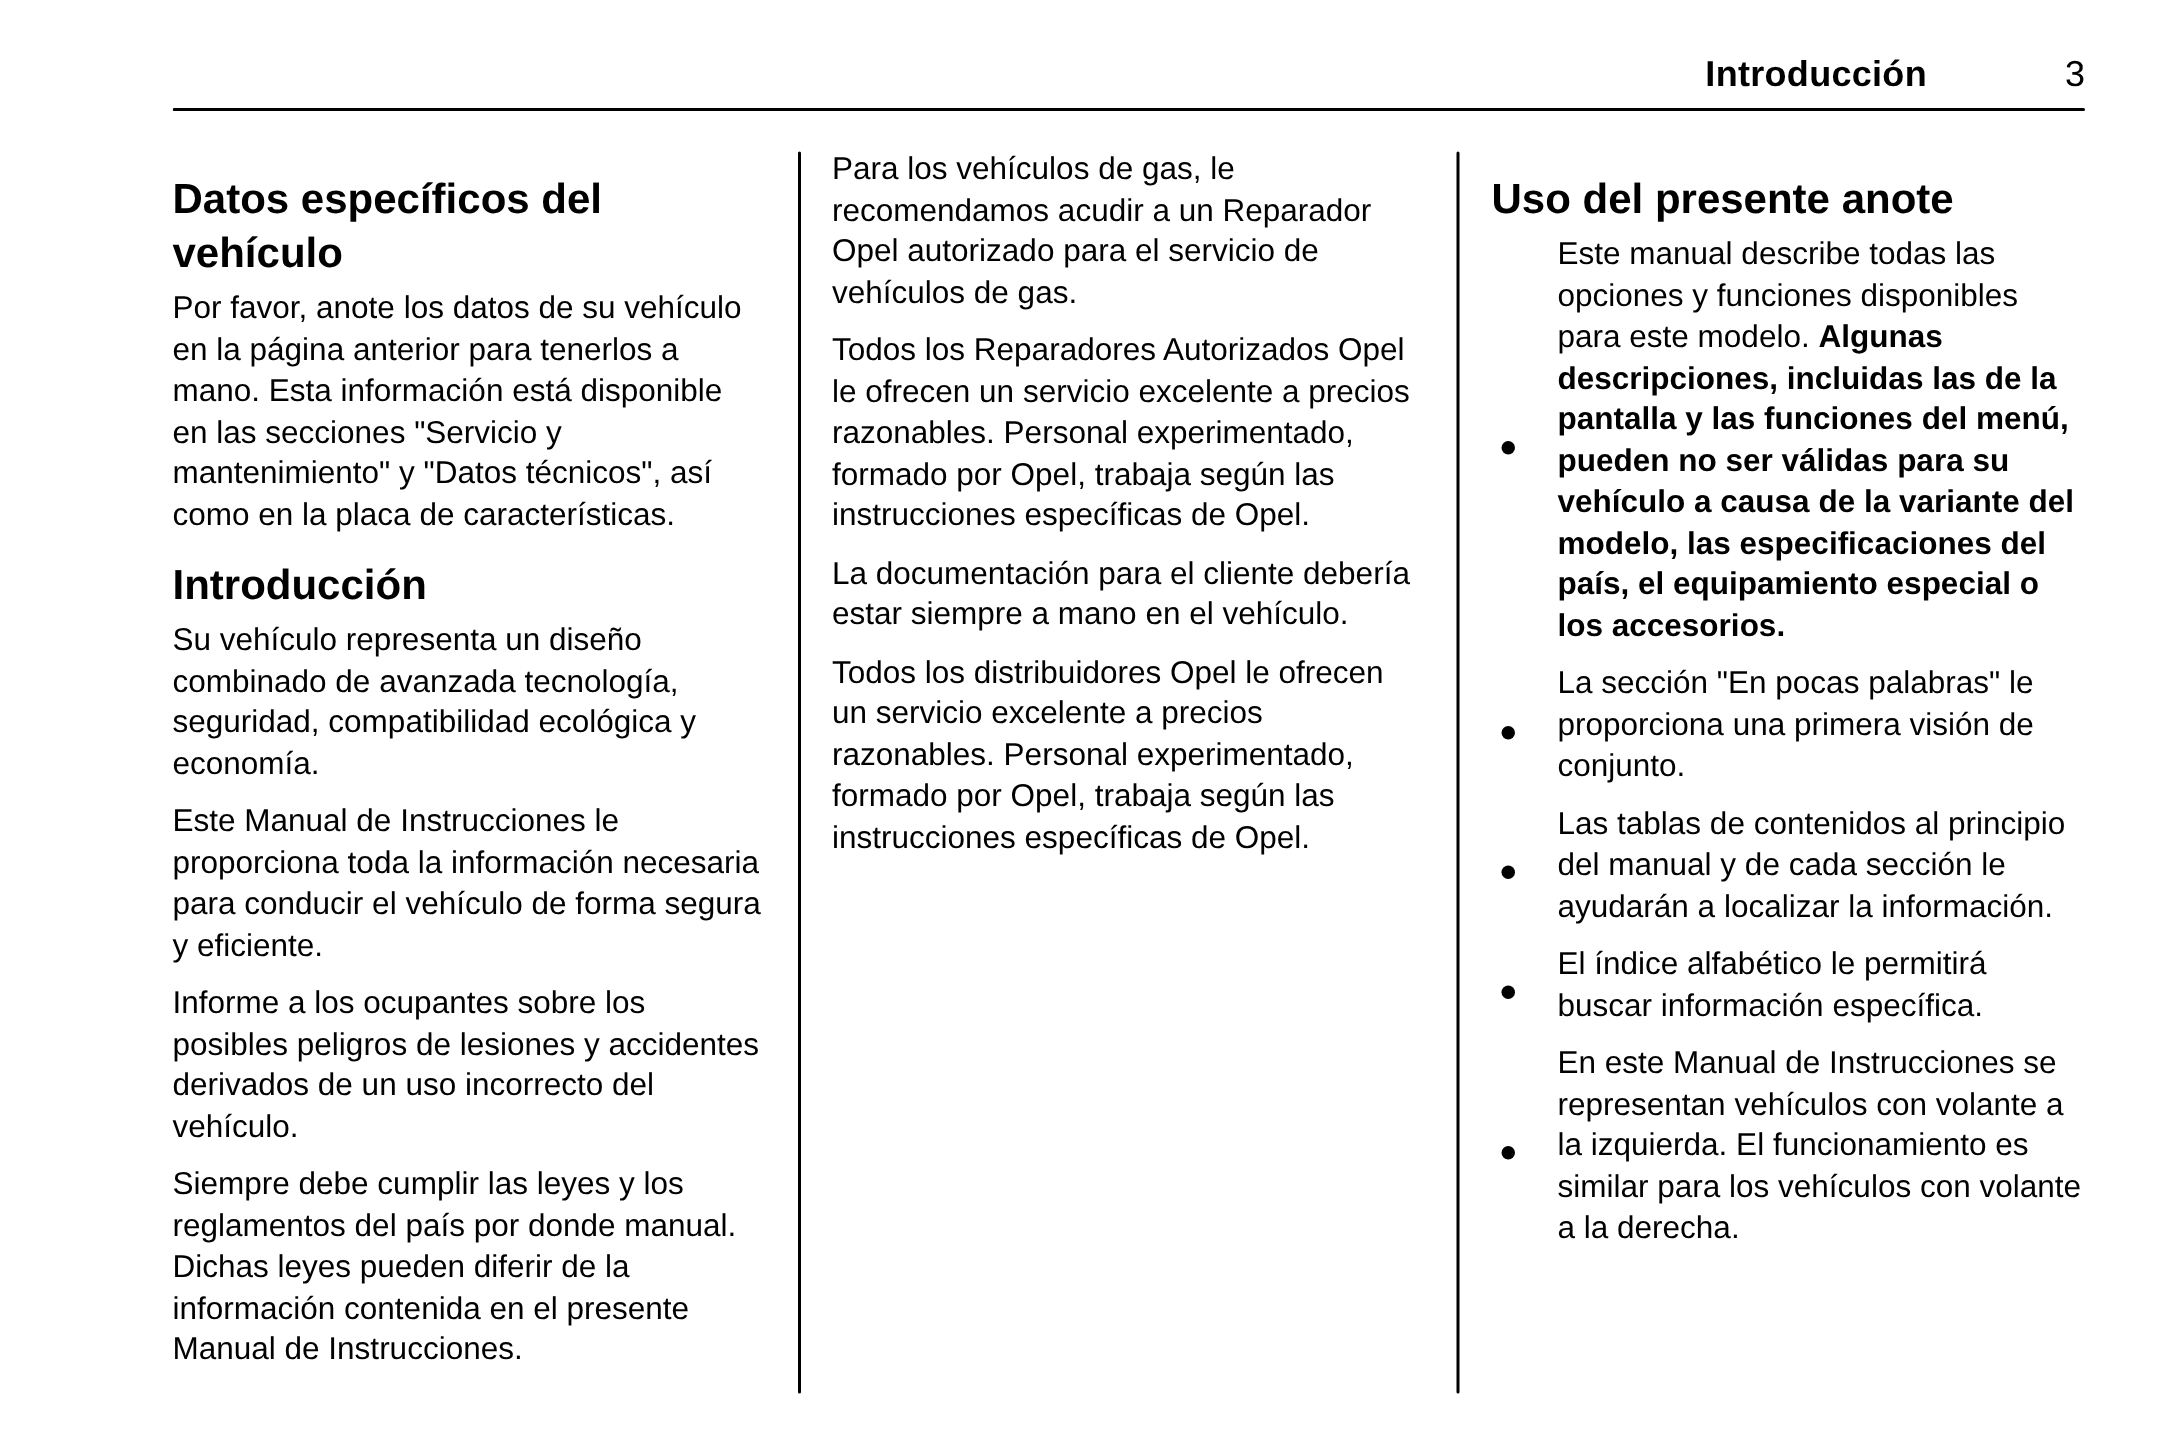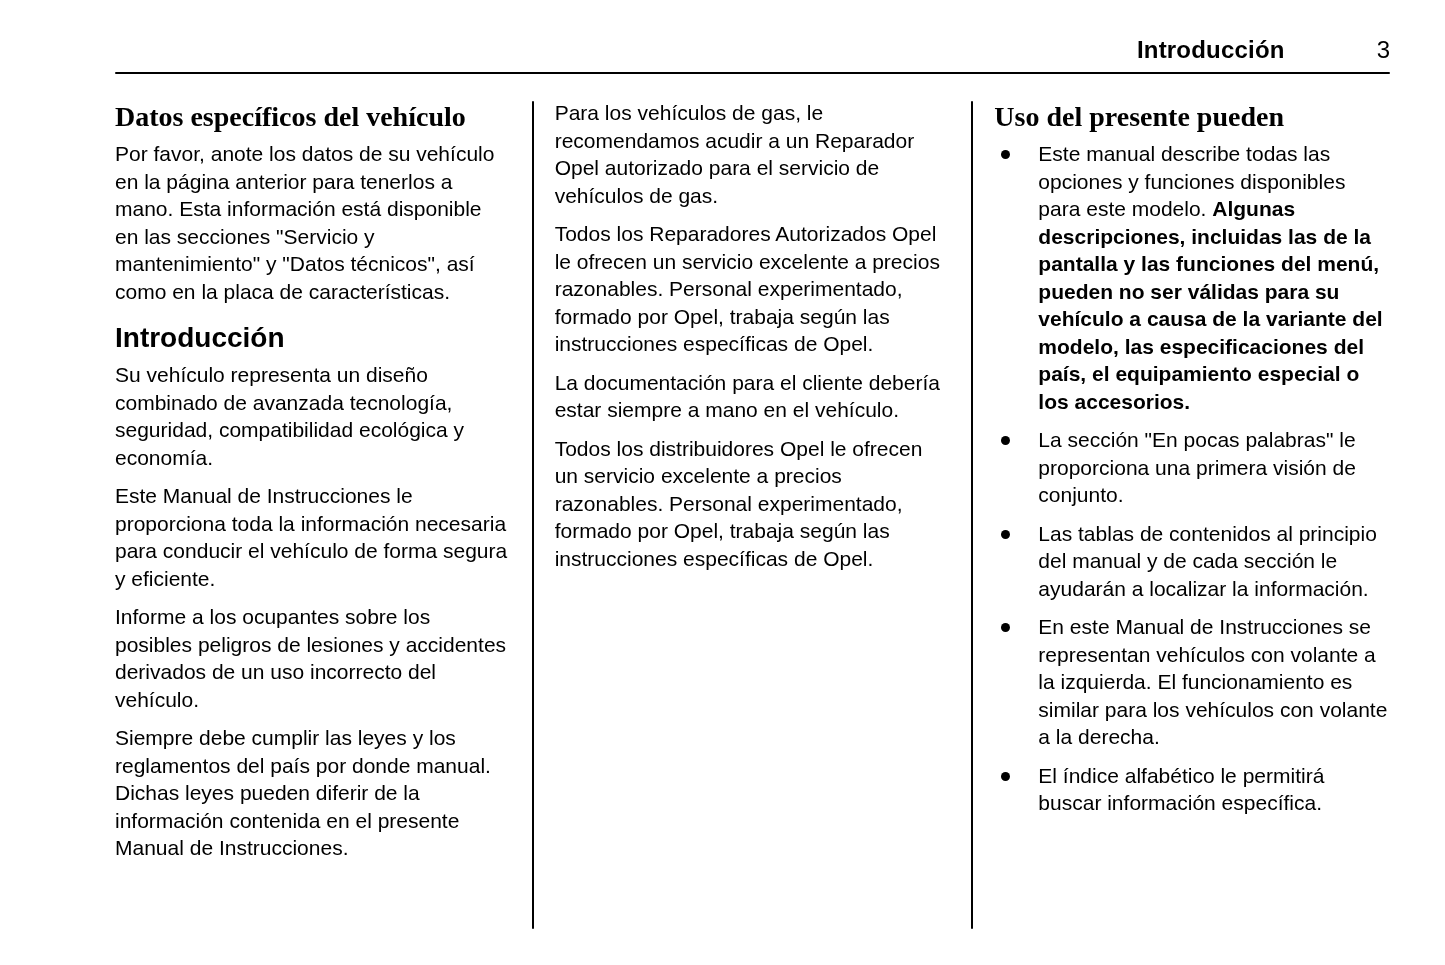--- a/index.html
+++ b/index.html
@@ -23,26 +23,26 @@
   .col { width:396px; font-size:21px; line-height:27.5px; }
   .divider {
     width:2px; background:#000; flex-shrink:0;
     margin:2px 21px 0 21px; height:828px;
   }
 
   .section-heading {
     font-size:28px; line-height:36px; font-weight:bold;
     margin:15px 0 5px 0;
   }
-  .col .section-heading:first-child { margin-top:0;font-family:Liberation Serif, serif; }
+  .col .section-heading:first-child { margin-top:16px; }
 
   .col p { margin:0 0 11px 0; }
 
   ul.bullets { list-style:none; }
-  ul.bullets li { display:flex; margin-bottom:11px; }
+  ul.bullets li { display:flex; margin-bottom:11px;align-items:center; }
   .dot {
     width:9px; height:9px; border-radius:50%; background:#000;
     margin:10px 0 0 7px; flex-shrink:0;
   }
   li .txt { margin-left:28px; flex:1; }
   .bold { font-weight:bold; }
 </style>
 </head>
 <body>
 
@@ -72,40 +72,40 @@
     <div class="col">
       <p>Para los vehículos de gas, le recomendamos acudir a un Reparador Opel autorizado para el servicio de vehículos de gas.</p>
       <p>Todos los Reparadores Autorizados Opel le ofrecen un servicio excelente a precios razonables. Personal experimentado, formado por Opel, trabaja según las instrucciones específicas de Opel.</p>
       <p>La documentación para el cliente debería estar siempre a mano en el vehículo.</p>
       <p>Todos los distribuidores Opel le ofrecen un servicio excelente a precios razonables. Personal experimentado, formado por Opel, trabaja según las instrucciones específicas de Opel.</p>
     </div>
 
     <div class="divider"></div>
 
     <div class="col">
-      <div class="section-heading">Uso del presente pueden</div>
+      <div class="section-heading">Uso del presente anote</div>
       <ul class="bullets">
         <li>
           <span class="dot"></span>
           <span class="txt"><span>Este manual describe todas las opciones y funciones disponibles para este modelo. </span><span class="bold">Algunas descripciones, incluidas las de la pantalla y las funciones del menú, pueden no ser válidas para su vehículo a causa de la variante del modelo, las especificaciones del país, el equipamiento especial o los accesorios.</span></span>
         </li>
         <li>
           <span class="dot"></span>
           <span class="txt">La sección "En pocas palabras" le proporciona una primera visión de conjunto.</span>
         </li>
         <li>
           <span class="dot"></span>
           <span class="txt">Las tablas de contenidos al principio del manual y de cada sección le ayudarán a localizar la información.</span>
         </li>
         <li>
           <span class="dot"></span>
-          <span class="txt">En este Manual de Instrucciones se representan vehículos con volante a la izquierda. El funcionamiento es similar para los vehículos con volante a la derecha.</span>
+          <span class="txt">El índice alfabético le permitirá buscar información específica.</span>
         </li>
         <li>
           <span class="dot"></span>
-          <span class="txt">El índice alfabético le permitirá buscar información específica.</span>
+          <span class="txt">En este Manual de Instrucciones se representan vehículos con volante a la izquierda. El funcionamiento es similar para los vehículos con volante a la derecha.</span>
         </li>
       </ul>
     </div>
 
   </div>
 
 </div>
 
 </body></html>

